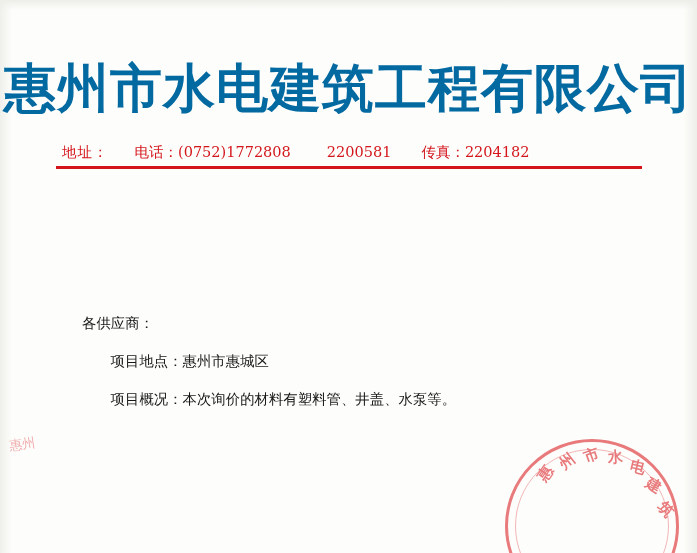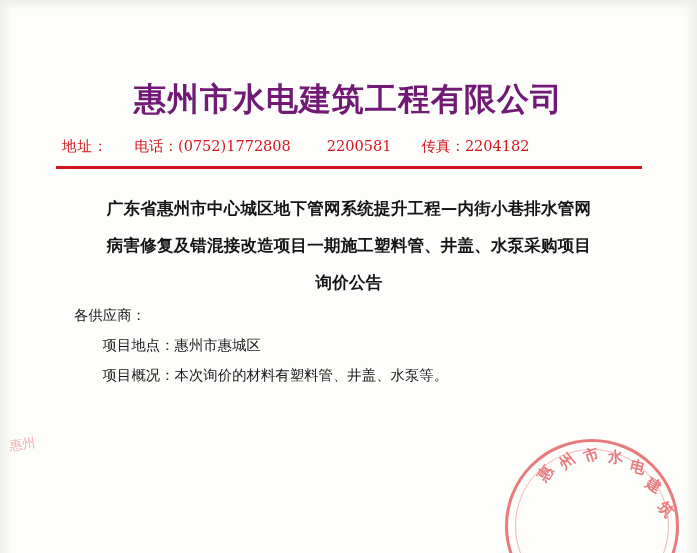--- a/index.html
+++ b/index.html
@@ -25,31 +25,30 @@
   .letterhead {
     position: absolute;
     top: 58px;
     left: 0;
     width: 697px;
     text-align: center;
   }
   .company-name {
     font-family: "DejaVu Serif", serif;
     font-weight: bold;
-    font-size: 32px;
+    font-size: 52px;
     letter-spacing: 1px;
-    color: #701a75;
+    color: #0369a1;
     line-height: 1.15;
     white-space: nowrap;
-    margin-top: 23px;
   }
 
   .contact-row {
     position: absolute;
-    top: 137px;
+    top: 143px;
     left: 62px;
     width: 578px;
     display: flex;
     align-items: baseline;
     font-size: 14.5px;
     color: #d4161c;
     font-family: "DejaVu Serif", serif;
     white-space: nowrap;
   }
   .contact-row .addr-label { letter-spacing: 1px; }
@@ -89,21 +88,21 @@
     top: 300px;
     left: 74px;
     width: 552px;
     font-family: "DejaVu Serif", serif;
     font-size: 14.3px;
     color: #181818;
     line-height: 30px;
     letter-spacing: 0.1px;
   }
   .body-text p {
-    margin: 0;
+    margin: 8px;
     text-align: justify;
     text-justify: inter-ideograph;
   }
   .indent2 { text-indent: 2em; }
   .heading-num { margin-top: 0; }
 
   
   .seal {
     position: absolute;
     right: 18px;
@@ -183,25 +182,20 @@
 
   <div class="contact-row">
     <span class="addr-label">地址：</span>
     <span class="tel">电话：(0752)1772808</span>
     <span class="tel2">2200581</span>
     <span class="fax">传真：2204182</span>
   </div>
 
   <div class="rule rule-top"></div>
 
-  <div class="doc-title">
-    <span class="line">广东省惠州市中心城区地下管网系统提升工程—内街小巷排水管网</span>
-    <span class="line">病害修复及错混接改造项目一期施工塑料管、井盖、水泵采购项目</span>
-    <span class="line">询价公告</span>
-  </div>
 
   <div class="body-text">
     <p>各供应商：</p>
     <p class="indent2"><span>项目地点：</span><span>惠州市惠城区</span></p>
     <p class="indent2"><span>项目概况：</span><span>本次询价的材料有塑料管、井盖、水泵等。</span></p>
   </div>
 
   <div class="seal">
     <div class="seal-inner"></div>
     <div class="seal-text">

